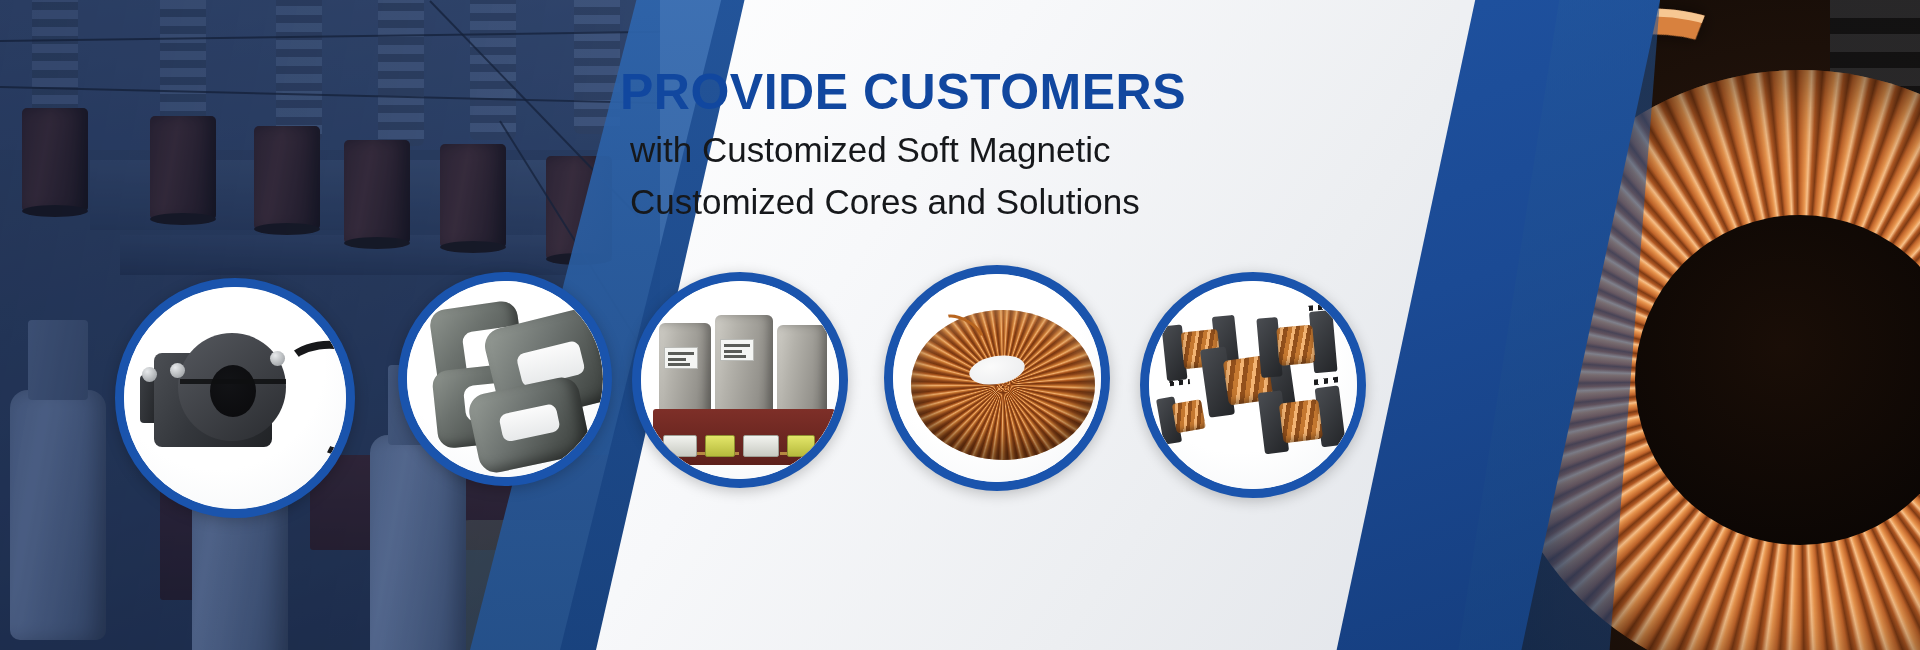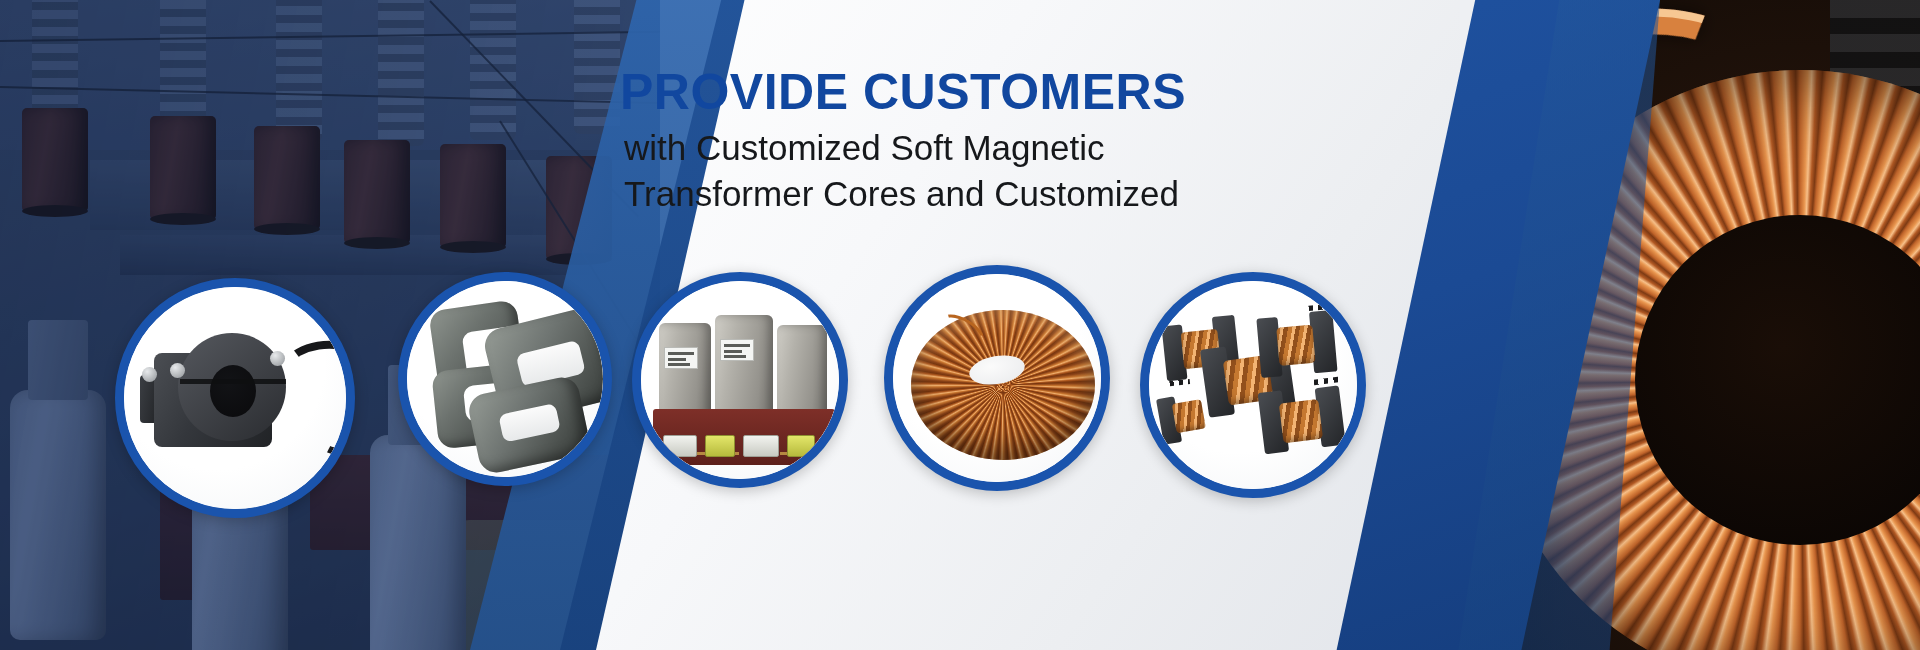--- a/index.html
+++ b/index.html
@@ -95,21 +95,21 @@
     border-radius:50%;transform:rotate(-24deg);opacity:.8;}
   .rp-shadowbar{position:absolute;left:0;top:0;width:190px;height:650px;
     background:linear-gradient(90deg,#000 0%,rgba(0,0,0,.25) 70%,transparent 100%);opacity:.85;}
   .rp-grate{position:absolute;right:0;top:0;width:90px;height:330px;
     background:repeating-linear-gradient(180deg,#2a2a2c 0 18px,#121213 18px 34px);opacity:.9;}
 
   
   .text-block{position:absolute;left:620px;top:66px;width:700px;}
   .headline{font-size:50px;font-weight:bold;letter-spacing:.5px;line-height:1.05;
     color:#11479f;margin:0 0 8px 0;white-space:nowrap;}
-  .sub{font-size:35px;font-weight:400;color:#16181b;line-height:1.22;margin:4px;}
+  .sub{font-size:35px;font-weight:400;color:#16181b;line-height:1.22;margin:10px;}
 
   
   .circle{position:absolute;border-radius:50%;background:#fff;overflow:hidden;
     border:9px solid #1a54ad;
     box-shadow:0 3px 14px rgba(0,0,0,.22);}
   .circle .inner{position:absolute;inset:0;border-radius:50%;overflow:hidden;
     background:radial-gradient(circle at 42% 34%,#ffffff 55%,#f2f4f6 100%);}
 
   
   .ct-body{position:absolute;left:30px;top:66px;width:118px;height:94px;border-radius:8px;
@@ -239,21 +239,21 @@
     <div class="rp-lead"></div>
     <div class="rp-lead-hi"></div>
     <div class="rp-shadowbar"></div>
   </div>
   <div class="right-band"></div>
   <div class="right-band2"></div>
 
   <div class="text-block">
     <h1 class="headline">PROVIDE CUSTOMERS</h1>
     <p class="sub">with Customized Soft Magnetic</p>
-    <p class="sub">Transformer Cores and Customized</p>
+    <p class="sub">Customized Cores and Solutions</p>
   </div>
 
   <div class="circle" style="left:115px;top:278px;width:240px;height:240px;">
     <div class="inner">
       <div class="ct-term" style="left:16px;top:88px;"></div>
       <div class="ct-term" style="left:44px;top:84px;"></div>
       <div class="ct-body"></div>
       <div class="ct-arc"></div>
       <div class="ct-hole"></div>
       <div class="ct-split"></div>

